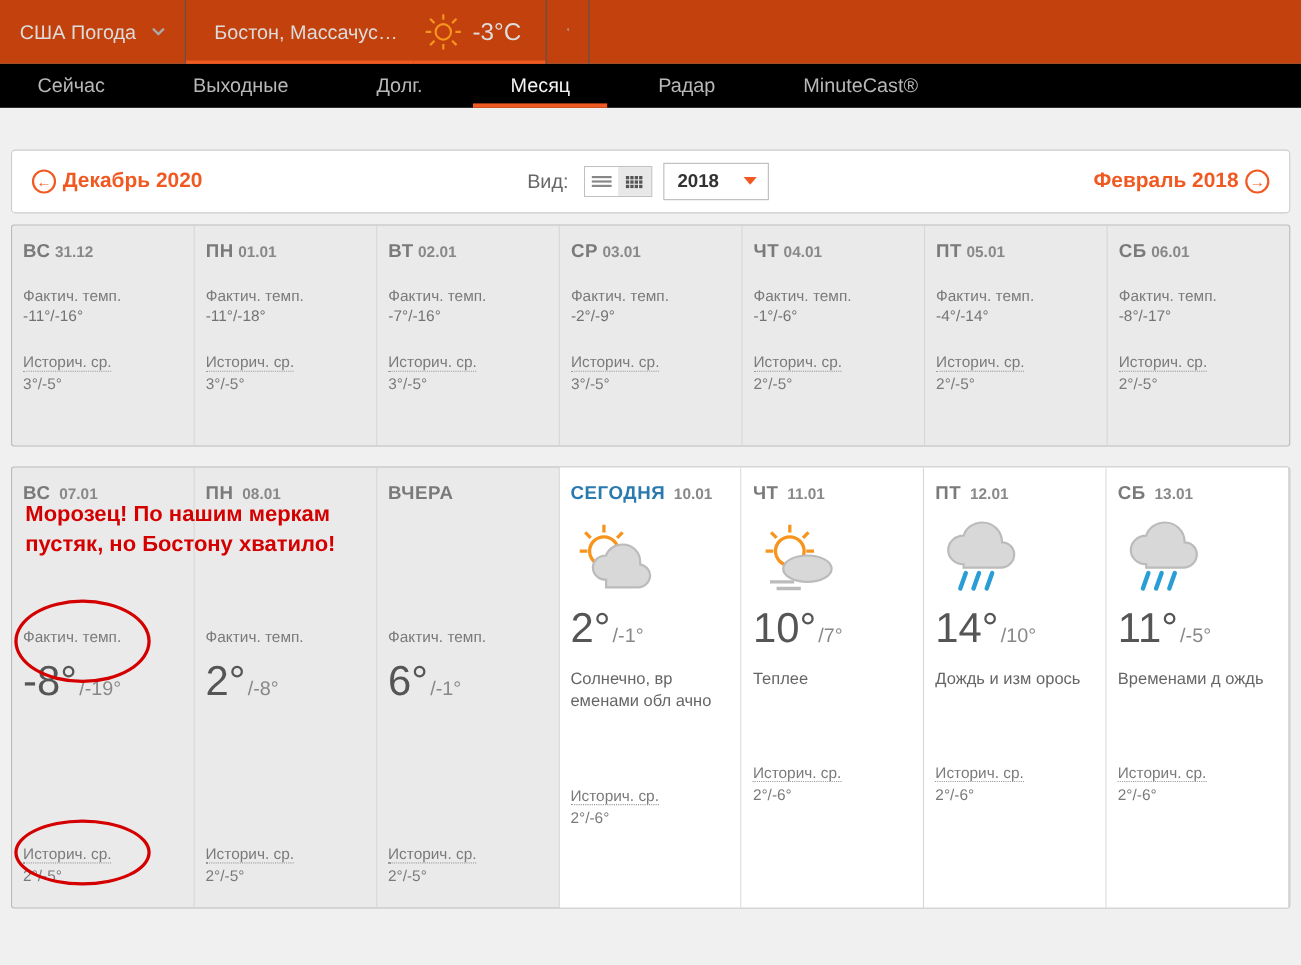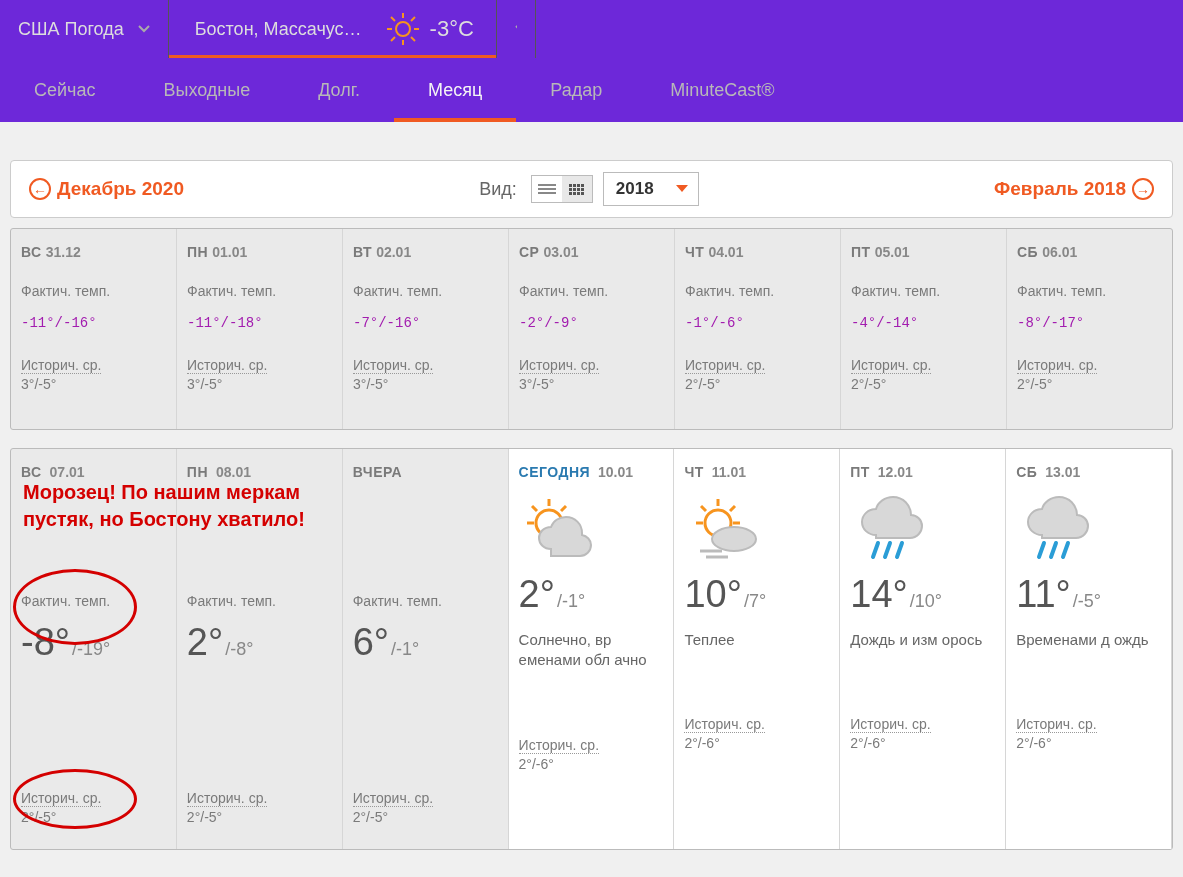--- a/index.html
+++ b/index.html
@@ -1,25 +1,25 @@
 <!DOCTYPE html>
 <html><head>
 <meta charset="utf-8">
 <style>
   * { box-sizing: border-box; margin: 0; padding: 0; }
   body { font-family: Arial, Helvetica, sans-serif; background:#f0f0f0; width:1183px; }
-  .top-bar { background:#6d28d9; height:58px; display:flex; align-items:stretch; }
+  .top-bar { background:#c2410c; height:58px; display:flex; align-items:stretch; }
   .top-seg { display:flex; align-items:center; color:#ddd; font-size:18px; padding:0 18px; border-right:1px solid #555; position:relative;}
   .top-seg .chev { margin-left:14px; }
   .loc-seg { color:#ddd; padding-left:26px; padding-right:14px; }
   .temp-seg { border-right:none; padding-left:10px; padding-right:22px;}
   .temp-seg .sun { margin-right:10px;}
   .chev-only { width:40px; justify-content:center; border-left:1px solid #555;}
   .orange-underline { position:absolute; bottom:0; left:0; right:0; height:3px; background:#f05a22;}
-  .nav-bar { background:#6d28d9; height:64px; display:flex; }
+  .nav-bar { background:#000000; height:40px; display:flex;gap:12px; }
   .nav-item { color:#b8b8b8; font-size:18px; padding:0 34px; display:flex; align-items:center; cursor:pointer; position:relative;}
   .nav-item.active { color:#f5f5f5;}
   .nav-item.active::after { content:""; position:absolute; left:0; right:0; bottom:0; height:4px; background:#f05a22;}
   .controls { background:#fff; margin:38px 10px 10px 10px; border:1px solid #ccc; border-radius:4px; height:58px; display:flex; align-items:center; padding:0 18px; justify-content:space-between;}
   .prev-link, .next-link { color:#f05a22; font-size:19px; font-weight:600; display:flex; align-items:center; gap:6px; cursor:pointer;}
   .arrow-circle { width:22px; height:22px; border:2px solid #f05a22; border-radius:50%; display:inline-flex; align-items:center; justify-content:center; font-size:14px; color:#f05a22;}
   .mid-controls { display:flex; align-items:center; gap:10px;}
   .view-label { color:#666; font-size:18px; margin-right:4px;}
   .view-toggle { display:flex; border:1px solid #bbb;}
   .view-btn { width:30px; height:26px; display:flex; flex-direction:column; justify-content:center; gap:2px; align-items:center; background:#fff;}
@@ -29,25 +29,25 @@
   .vb-grid span{ background:#555;}
   .sel { height:34px; border:1px solid #bbb; background:#fff; display:flex; align-items:center; padding:0 30px 0 12px; font-size:17px; color:#333; font-weight:700; position:relative; cursor:pointer;}
   .sel .tri { position:absolute; right:10px; top:50%; transform:translateY(-50%);}
   .sel.month{ width:170px;}
   .sel.year{ width:96px;}
   .calendar { margin:0 10px; }
   .week-box { border:1px solid #bbb; border-radius:3px; margin-bottom:18px; display:flex; background:#eaeaea;}
   .day { flex:1; padding:14px 10px 18px 10px; border-right:1px solid #d6d6d6; position:relative; min-height:200px;}
   .day:last-child{ border-right:none;}
   .day.forecast { background:#fff; min-height:400px;}
-  .dow { color:#7a7a7a; font-size:14px; font-weight:700; letter-spacing:0.5px;}
+  .dow { color:#7a7a7a; font-size:17px; font-weight:700; letter-spacing:0.5px;}
   .dow.today { color:#2a7ab0;}
   .dnum { color:#888; font-size:14px; font-weight:700; margin-left:4px;}
   .lbl { color:#7a7a7a; font-size:14px; margin-top:22px;}
-  .temps { color:#a21caf; font-size:14px; margin-top:16px;font-family:Liberation Mono, monospace;}
+  .temps { color:#737373; font-size:14px; margin-top:2px;}
   .hist-lbl { color:#7a7a7a; font-size:14px; margin-top:26px; border-bottom:1px dotted #999; display:inline-block; cursor:pointer;}
   .hist-val { color:#7a7a7a; font-size:14px; margin-top:2px;}
   .week2 .day { min-height:400px;}
   .big-hi { font-size:38px; color:#555; font-weight:400; display:inline-block; margin-top:12px;}
   .big-lo { font-size:18px; color:#888; margin-left:2px;}
   .forecast .big-hi { margin-top:0;}
   .cond { color:#666; font-size:15px; margin-top:14px; line-height:1.35;}
   .icon-area { height:86px; display:flex; align-items:center; margin-top:6px;}
   .annot { position:absolute; color:#d40000; font-weight:800; font-size:20px; z-index:5; line-height:1.35; white-space:nowrap;}
   .circ { position:absolute; border:3px solid #d40000; border-radius:50%; z-index:4;}

